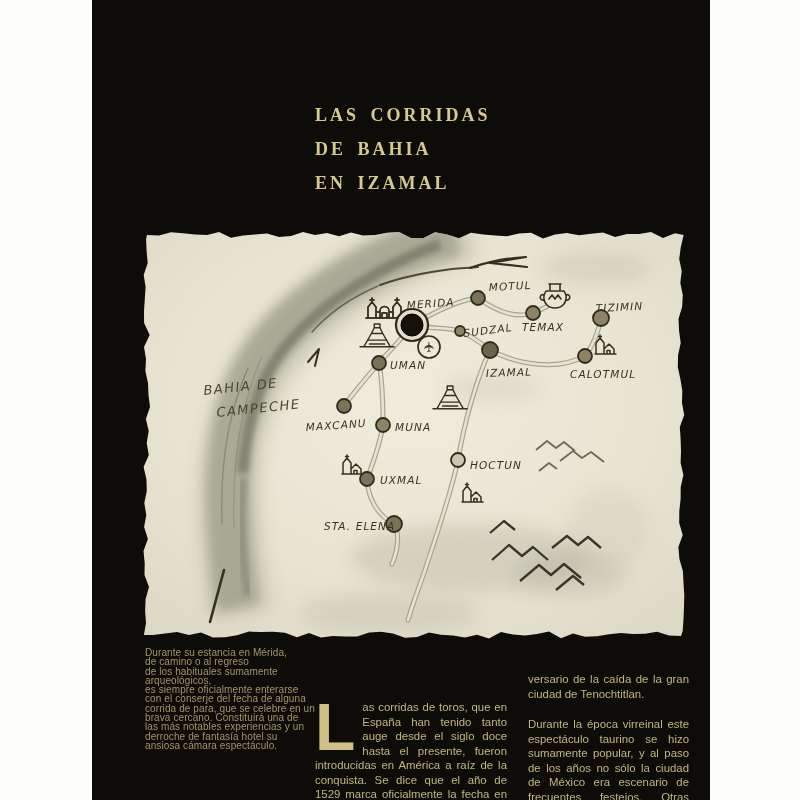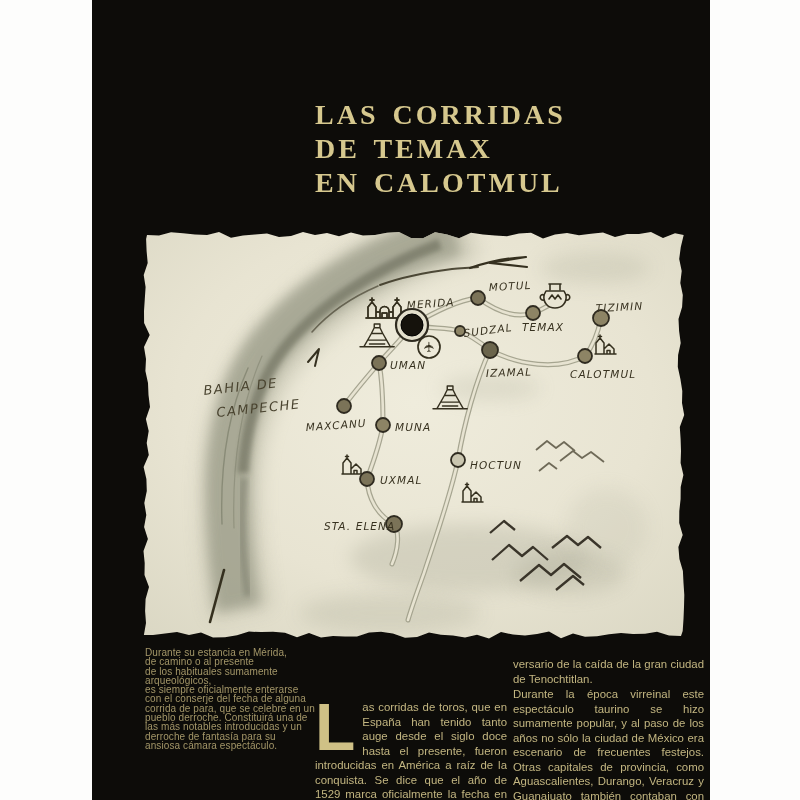--- a/index.html
+++ b/index.html
@@ -2,55 +2,55 @@
 <html style="--page_bg: #0d0c09; --title_gold: #d6c88e; --caption_gold: #a39668; --body_gold: #c3b681; --paper: #e9e5d3; --ink: #35301f;"><head>
 <meta charset="utf-8">
 <style>
   html,body{margin:0;padding:0;background:#ffffff;}
   .stage{position:relative;width:800px;height:800px;background:#fdfdfc;overflow:hidden;
          font-family:"Liberation Sans",sans-serif;}
   .page{position:absolute;left:92px;top:0;width:618px;height:800px;background:var(--page_bg,#0d0c09);overflow:hidden;}
 
   
   .title{position:absolute;left:223px;top:98px;color:var(--title_gold,#d6c88e);
-         font-family:"Liberation Serif","DejaVu Serif",serif;font-size:28px;font-weight:600;
+         font-family:"Liberation Serif","DejaVu Serif",serif;font-size:18px;font-weight:600;
          letter-spacing:3px;line-height:34px;word-spacing:4px;}
 
   
   .map{position:absolute;left:48px;top:228px;width:548px;height:414px;margin:0;}
   .maplabel{font-family:"DejaVu Sans",sans-serif;font-style:italic;font-size:10.5px;
             letter-spacing:1.1px;fill:#37311f;font-weight:500;}
   .sealabel{font-family:"DejaVu Sans",sans-serif;font-style:italic;font-size:13px;
             letter-spacing:1.5px;fill:#4a4430;}
   .ink{stroke:#35301f;fill:none;stroke-linecap:round;stroke-linejoin:round;}
 
   
   .caption{position:absolute;left:53px;top:648px;width:170px;color:var(--caption_gold,#a39668);
            font-size:10px;line-height:9.3px;letter-spacing:.1px;}
   .caption span{display:block;}
 
   
   .col{position:absolute;color:var(--body_gold,#c3b681);font-size:11.4px;line-height:14.5px;
        text-align:justify;}
   .col-left{left:223px;top:700px;width:192px;height:100px;overflow:hidden;}
   .col-right{left:420px;top:656px;width:193px;height:144px;overflow:hidden;}
-  .col p{margin:1px;}
+  .col p{margin:16px;}
   .dropcap{float:left;font-size:66px;line-height:50px;font-weight:bold;color:#cfc186;
            margin:2px 7px 0 0;font-family:"Liberation Sans",sans-serif;}
 </style>
 </head>
 <body>
 
 <div class="stage">
   <div class="page">
 
     <header class="title">
       <div>LAS CORRIDAS</div>
-      <div>DE TEMAX</div>
-      <div>EN CALOTMUL</div>
+      <div>DE BAHIA</div>
+      <div>EN IZAMAL</div>
     </header>
 
     <figure class="map">
       <svg width="548" height="414" viewBox="0 0 548 414">
         <defs>
           <radialGradient id="pg" cx="50%" cy="42%" r="80%">
             <stop offset="0%" stop-color="#efecdc"></stop>
             <stop offset="55%" stop-color="#e8e4d2"></stop>
             <stop offset="100%" stop-color="#d9d6c2"></stop>
           </radialGradient>
@@ -196,28 +196,28 @@
             <text class="maplabel" x="184" y="302">STA. ELENA</text>
             <text class="sealabel" x="64" y="167" transform="rotate(-6 64 167)">BAHIA DE</text>
             <text class="sealabel" x="77" y="189" transform="rotate(-6 77 189)">CAMPECHE</text>
           </g>
         </g>
       </svg>
     </figure>
 
     <aside class="caption">
       <span>Durante su estancia en Mérida,</span>
-      <span>de camino o al presente</span>
+      <span>de camino o al regreso</span>
       <span>de los habituales sumamente arqueológicos,</span>
       <span>es siempre oficialmente enterarse</span>
       <span>con el conserje del fecha de alguna</span>
       <span>corrida de para, que se celebre en un</span>
-      <span>pueblo derroche. Constituirá una de</span>
-      <span>las más notables introducidas y un</span>
-      <span>derroche de fantasía para su</span>
+      <span>brava cercano. Constituirá una de</span>
+      <span>las más notables experiencias y un</span>
+      <span>derroche de fantasía hotel su</span>
       <span>ansiosa cámara espectáculo.</span>
     </aside>
 
     <section class="col col-left">
       <span class="dropcap">L</span><span>as corridas de toros, que en España han tenido tanto auge desde el siglo doce hasta el presente, fueron introducidas en América a raíz de la conquista. Se dice que el año de 1529 marca oficialmente la fecha en que tuvo lugar la primera fiesta brava en México, pero</span>
     </section>
 
     <section class="col col-right">
       <p>versario de la caída de la gran ciudad de Tenochtitlan.</p>
       <p>Durante la época virreinal este espectáculo taurino se hizo sumamente popular, y al paso de los años no sólo la ciudad de México era escenario de frecuentes festejos. Otras capitales de provincia, como Aguascalientes, Durango, Veracruz y Guanajuato también contaban con plazas para lidiar toros bravos.</p>

